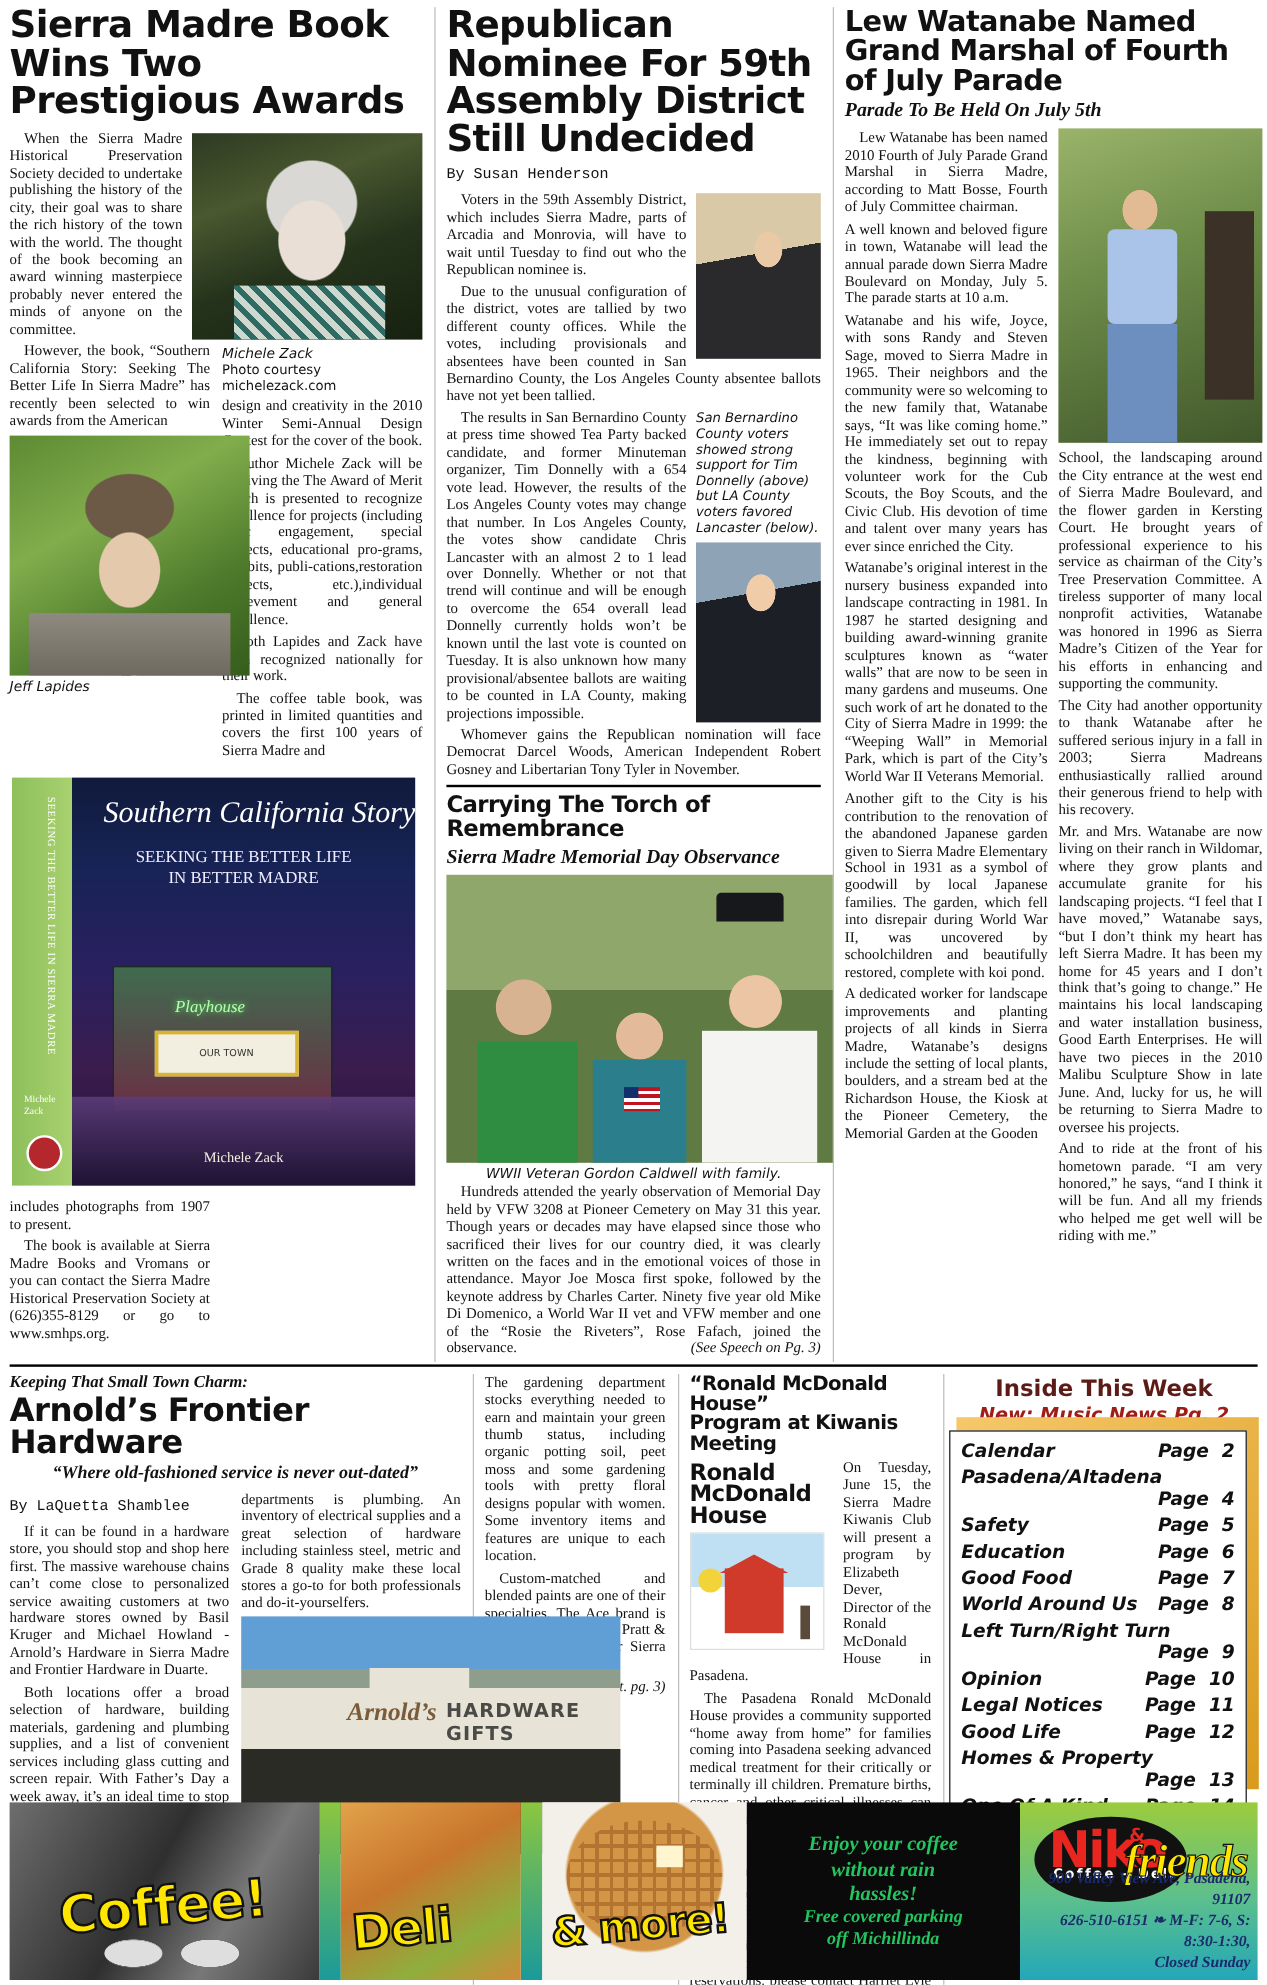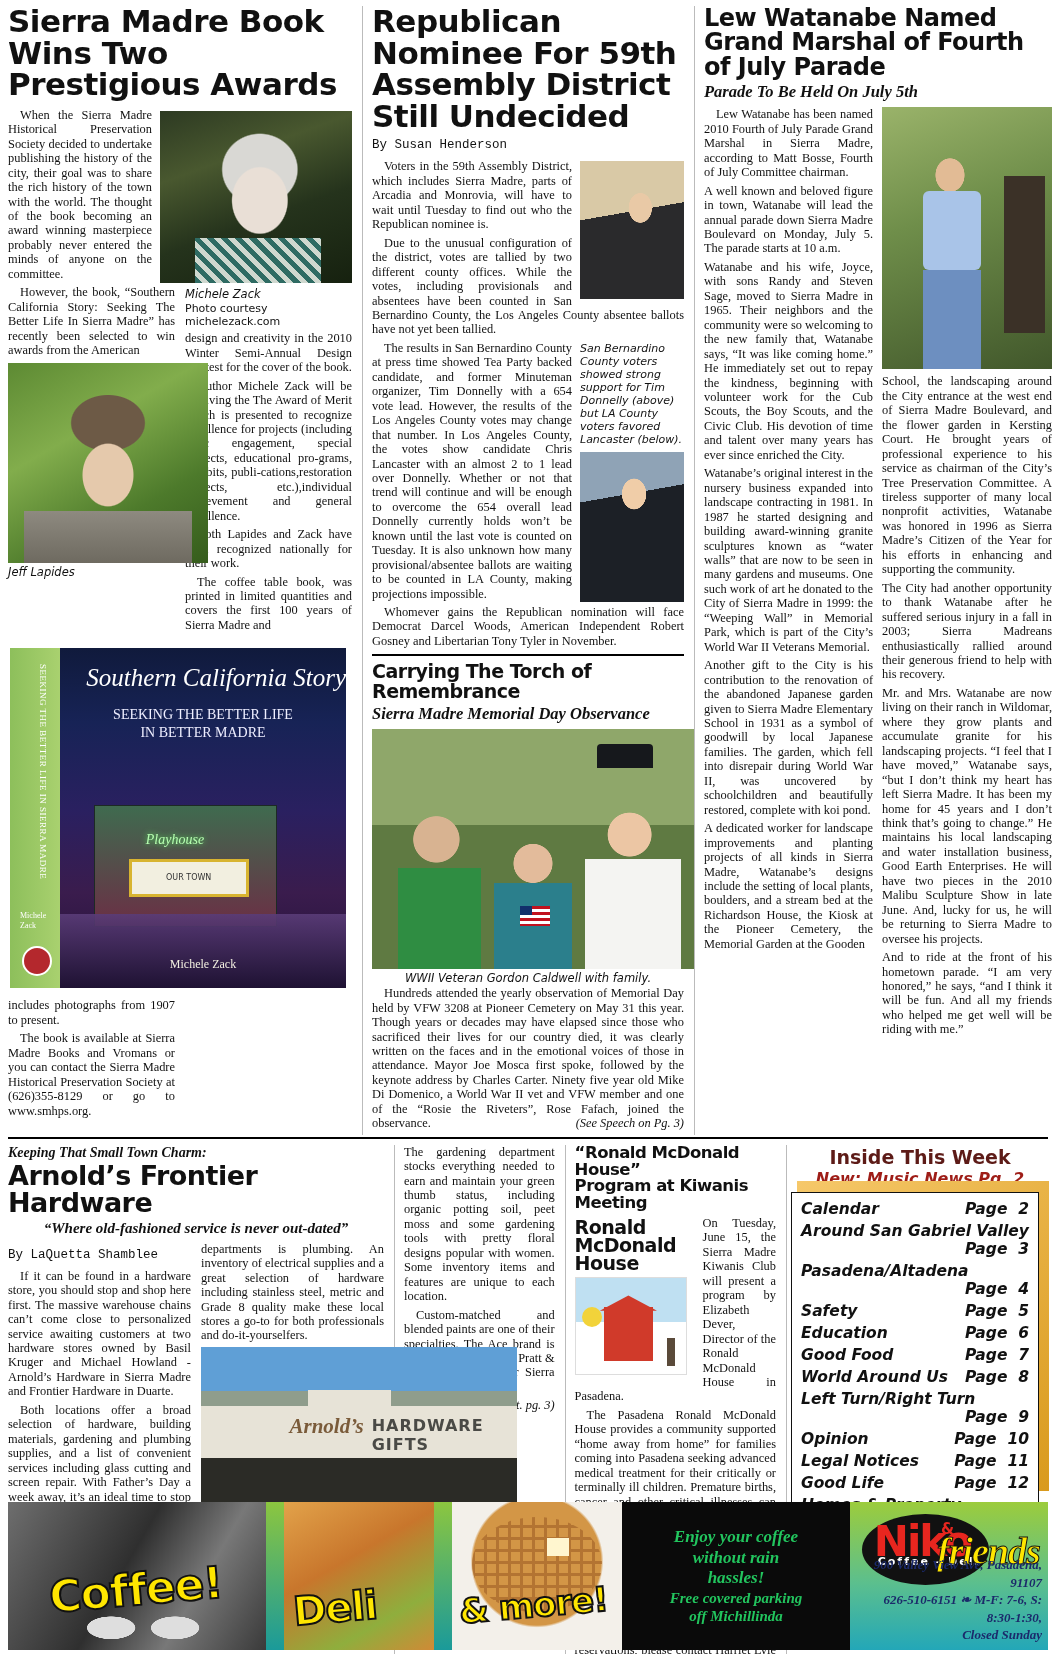--- a/index.html
+++ b/index.html
@@ -486,21 +486,20 @@
         <div class="inside-head">
           <div class="t1">Inside This Week</div>
           <div class="t2">New:  Music News Pg. 2</div>
         </div>
         <div class="inside-shadow"></div>
         <div class="inside-box" id="toc-list">
             <div class="toc-row">
               <span>Calendar</span>
               <span class="pg">Page  2</span>
             </div>
-            <div class="toc-row wrapped"><span>Around San Gabriel Valley</span><span class="pg">Page  3</span></div>
             <div class="toc-row wrapped"><span>Pasadena/Altadena</span><span class="pg">Page  4</span></div>
             <div class="toc-row">
               <span>Safety</span>
               <span class="pg">Page  5</span>
             </div>
             <div class="toc-row">
               <span>Education</span>
               <span class="pg">Page  6</span>
             </div>
             <div class="toc-row">

